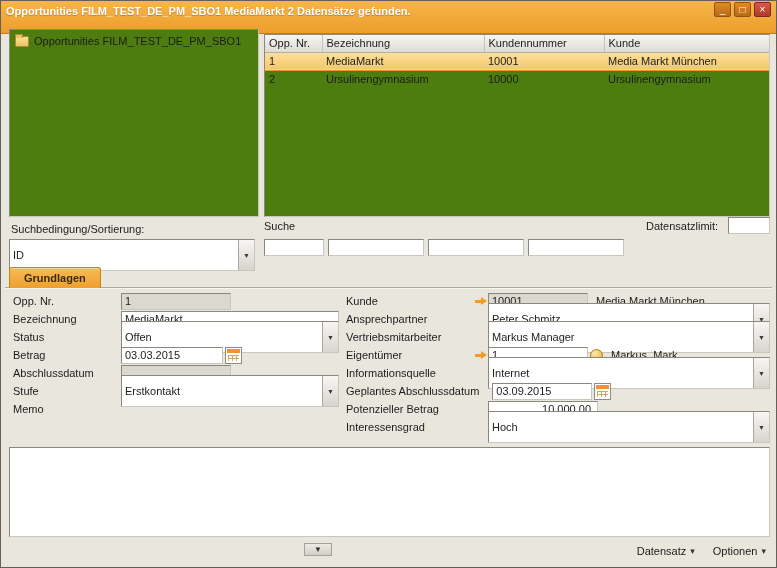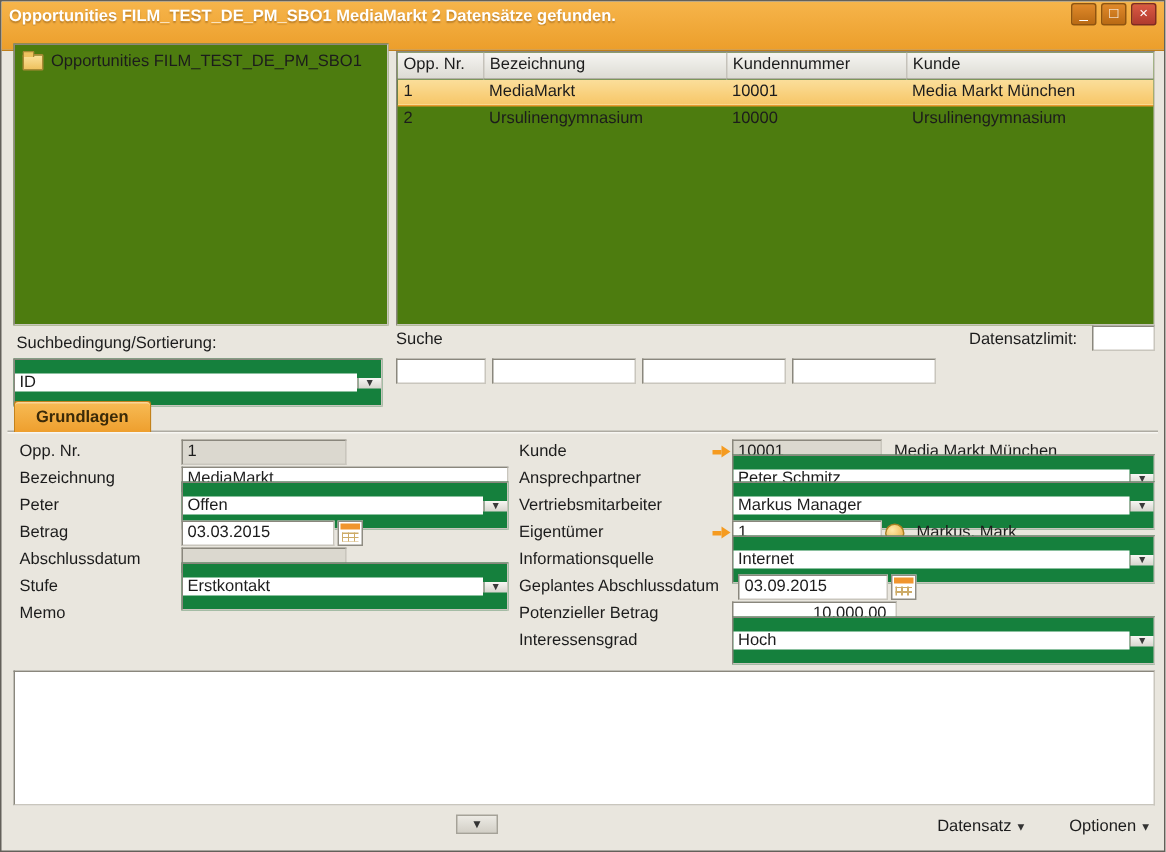--- a/index.html
+++ b/index.html
@@ -22,21 +22,21 @@
             border:1px solid #8f5410; border-radius:2px; cursor:pointer; }
   .winbtn.close { background:linear-gradient(#da5a43,#b03a2e); border-color:#7e2a22; }
 
   
   .sunken { border:1px solid; border-color:#8a877d #c9c6bd #c9c6bd #8a877d; background:#4d7c0f; }
   .lbl { font-size:11px; color:#1c1c1c; white-space:nowrap; }
   .tb { height:17px; border:1px solid; border-color:#8a877d #c9c6bd #c9c6bd #8a877d;
         background:#fff; font:11px "Liberation Sans",sans-serif; padding:0 3px; color:#1c1c1c; }
   .tb.disabled { background:#dbd8cf; }
   .tb.num { text-align:right; padding-right:6px; }
-  .combo { display:flex; height:32px; border:1px solid; border-color:#8a877d #c9c6bd #c9c6bd #8a877d; background:#15803d;align-items:center; }
+  .combo { display:flex; height:32px; border:1px solid; border-color:#8a877d #c9c6bd #c9c6bd #8a877d; background:#b91c1c; }
   .combo input { flex:1; min-width:0; border:none; outline:none; background:#fff;
                  font:11px "Liberation Sans",sans-serif; padding:0 3px; color:#1c1c1c; }
   .combo-btn { width:16px; flex:0 0 16px; background:linear-gradient(#f7f6f3,#d7d5ce);
                border-left:1px solid #a9a69c; display:flex; align-items:center; justify-content:center;
                font-size:7px; color:#3a3a3a; cursor:pointer; }
   .cal-btn { width:17px; height:17px; margin-left:2px; border:1px solid #8f8c82; background:#fff;
              position:relative; cursor:pointer; flex:0 0 17px; }
   .cal-btn::before { content:""; position:absolute; left:1px; right:1px; top:1px; height:4px; background:#f0952e; }
   .cal-btn::after { content:""; position:absolute; left:2px; right:2px; top:7px; bottom:2px;
              background:repeating-linear-gradient(to right,#cdab67 0 1px,transparent 1px 4px),
@@ -100,21 +100,21 @@
   .ftext { margin-left:8px; white-space:nowrap; }
 
   .memo-area { position:absolute; left:8px; top:446px; width:761px; height:90px;
                border:1px solid; border-color:#8a877d #c9c6bd #c9c6bd #8a877d;
                background:#fff; resize:none; font:11px "Liberation Sans",sans-serif; padding:2px 3px; }
 
   
   .collapse-btn { position:absolute; left:303px; top:542px; width:28px; height:13px;
                   background:linear-gradient(#eceae4,#d2cfc6); border:1px solid #a5a298;
                   text-align:center; font-size:8px; line-height:11px; color:#333; cursor:pointer; }
-  .footer-menus { position:absolute; right:10px; top:544px; display:flex; gap:30px; }
+  .footer-menus { position:absolute; right:10px; top:544px; display:flex; gap:18px; }
   .menu-item { display:flex; align-items:center; gap:4px; cursor:pointer; }
   .menu-item .chev { font-size:9px; color:#333; }
 </style>
 </head>
 <body>
 
 <div class="window">
 
   <div class="titlebar">
     <div class="title">Opportunities FILM_TEST_DE_PM_SBO1 MediaMarkt 2 Datensätze gefunden.</div>
@@ -187,21 +187,21 @@
   <div class="form-col left">
     <div class="frow">
       <span class="flabel lbl">Opp. Nr.</span>
       <input class="tb disabled w110" value="1" style="">
     </div>
     <div class="frow">
       <span class="flabel lbl">Bezeichnung</span>
       <input class="tb w218" value="MediaMarkt" style="">
     </div>
     <div class="frow">
-      <span class="flabel lbl">Peter</span>
+      <span class="flabel lbl">Status</span>
       <div class="combo w218">
         <input value="Offen" style="">
         <div class="combo-btn">
             <span>▼</span>
           </div>
       </div>
     </div>
     <div class="frow">
       <span class="flabel lbl">Betrag</span>
       <input class="tb" style="width: 102px; flex: 0 0 102px;" value="03.03.2015">

